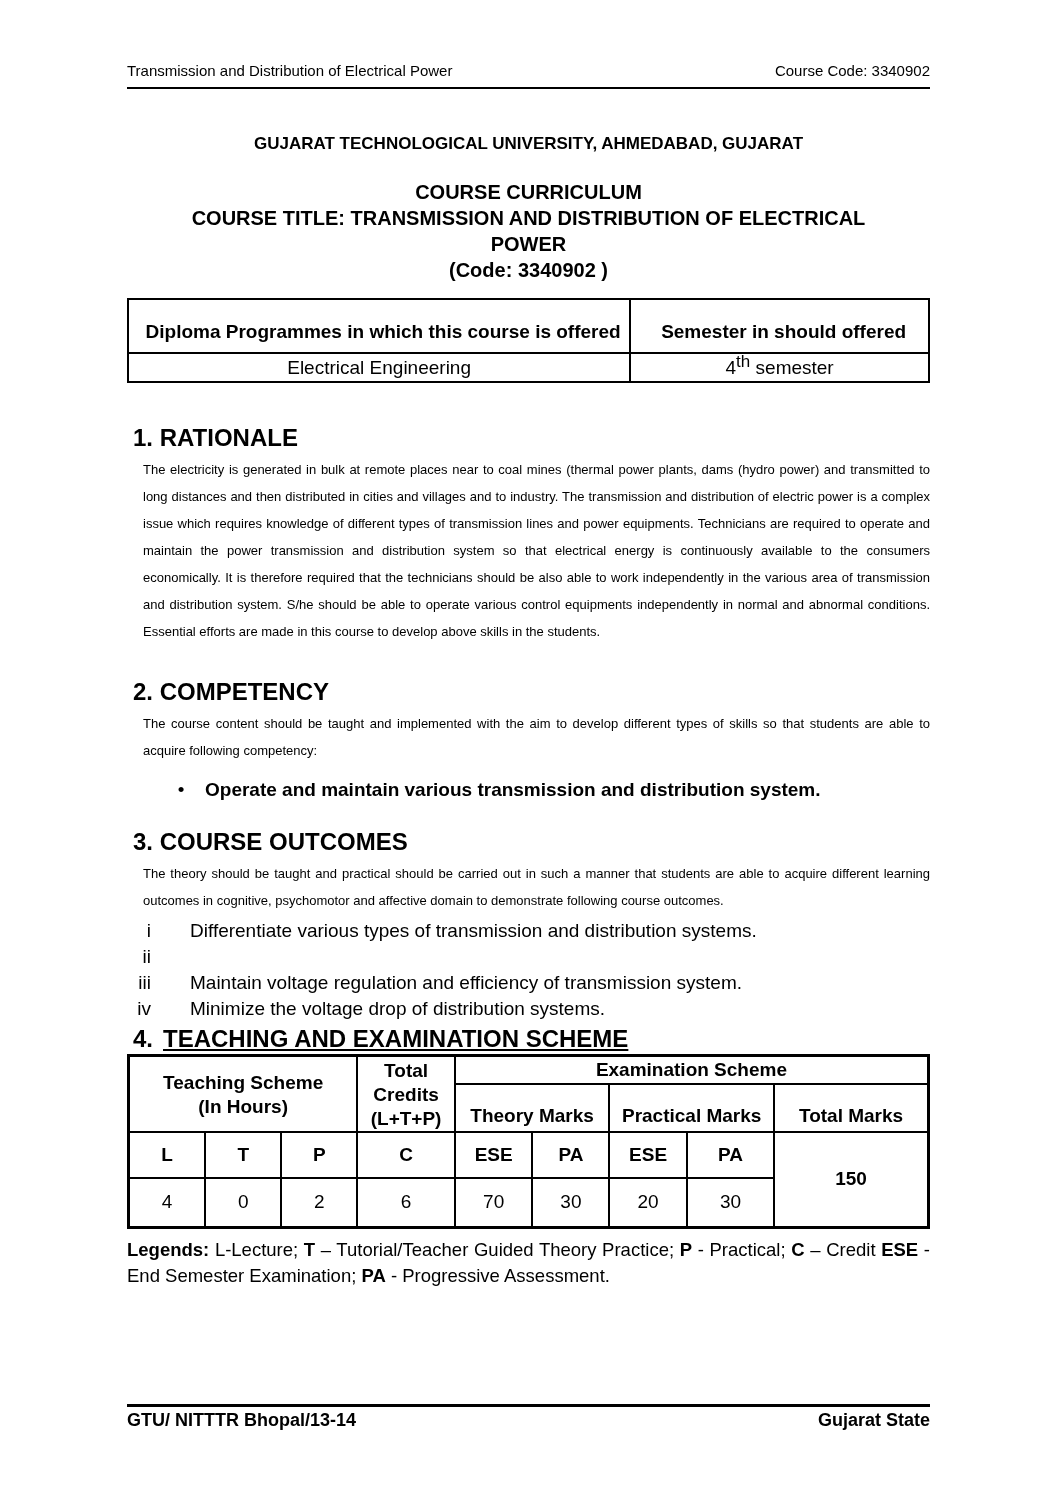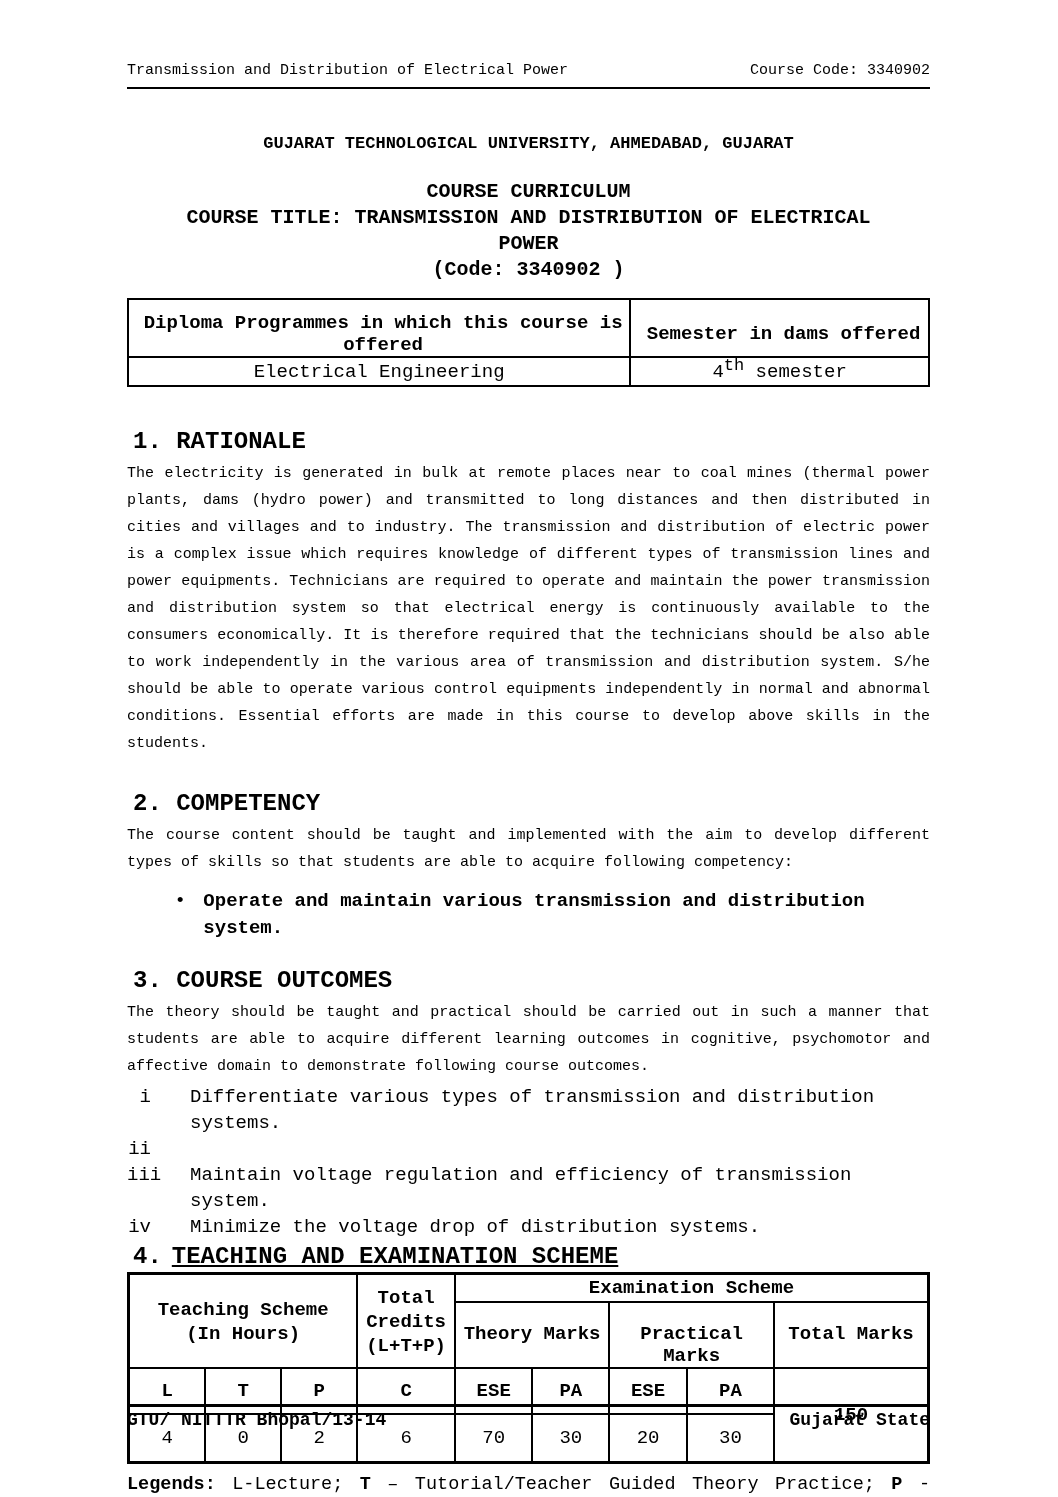--- a/index.html
+++ b/index.html
@@ -2,21 +2,21 @@
 <html><head>
 <meta charset="utf-8">
 <style>
   * { margin:0; padding:0; box-sizing:border-box; }
   html,body { background:#ffffff; }
   .page {
     position:relative;
     width:1058px; height:1497px;
     background:#ffffff;
     color:#000;
-    font-family:Liberation Mono, monospace;
+    font-family:Liberation Sans, sans-serif;
     overflow:hidden;
     margin:0 auto;
   }
   
   .runhead {
     position:absolute; top:62px; left:127px; right:128px;
     display:flex; justify-content:space-between; align-items:flex-end;
     font-size:15px; line-height:18px;
     border-bottom:2px solid #000; padding-bottom:7px;
   }
@@ -36,21 +36,21 @@
   .offer-table th, .offer-table td { border:2px solid #000; text-align:center; }
   .offer-table th { font-size:19px; font-weight:bold; height:54px; vertical-align:middle; padding-top:12px;padding-left:8px; }
   .offer-table td { font-size:19px; height:29px; vertical-align:middle; }
   .offer-c1 { width:62.7%; }
   
   .sec-h { font-weight:bold; font-size:24px; line-height:25px; padding-left:6px; }
   .h1m { margin-top:42px; }
   .h2m { margin-top:34px; }
   .h3m { margin-top:26px; }
   .h4m { margin-top:4px; }
-  .body-p { margin-top:6px; font-size:15px; line-height:27px; text-align:justify; }
+  .body-p { margin-top:6px; font-size:13px; line-height:27px; text-align:justify;margin-left:16px; }
   .bullet-row { margin-top:12px; display:flex; font-size:19px; line-height:27px; }
   .bullet-dot { width:48px; text-align:center; margin-left:30px; }
   .bullet-text { font-weight:bold; }
   .oc-list { margin-top:4px; }
   .oc-item { display:flex; font-size:19px; line-height:26px; }
   .oc-num { width:24px; text-align:right; flex:0 0 24px; }
   .oc-text { padding-left:39px; }
   .h4-underline { text-decoration:underline; margin-left:10px; }
   
   .scheme-table { margin-top:3px; border:3px solid #000; table-layout:fixed; }
@@ -84,21 +84,21 @@
       <div>COURSE CURRICULUM</div>
       <div>COURSE TITLE: TRANSMISSION AND DISTRIBUTION OF ELECTRICAL</div>
       <div>POWER</div>
       <div>(Code: 3340902 )</div>
     </div>
 
     <table class="offer-table">
       <tbody>
           <tr>
         <th class="offer-c1">Diploma Programmes in which this course is offered</th>
-        <th>Semester in dams offered</th>
+        <th>Semester in should offered</th>
       </tr>
       <tr>
         <td>Electrical Engineering</td>
         <td><span>4</span><sup>th</sup><span> semester</span></td>
       </tr>
     </tbody>
       </table>
 
     <div class="sec-h h1m">1. RATIONALE</div>
     <div class="body-p">The electricity is generated in bulk at remote places near to coal mines (thermal power plants, dams (hydro power) and transmitted to long distances and then distributed in cities and villages and to industry.  The transmission and distribution of electric power is a complex issue which requires knowledge of different types of transmission lines and power equipments. Technicians are required to operate and maintain the power transmission and distribution system so that electrical energy is continuously available to the consumers economically. It is therefore required that the technicians should be also able to work independently in the various area of transmission and distribution system. S/he should be able to operate various control equipments independently in normal and abnormal conditions. Essential efforts are made in this course to develop above skills in the students.</div>

